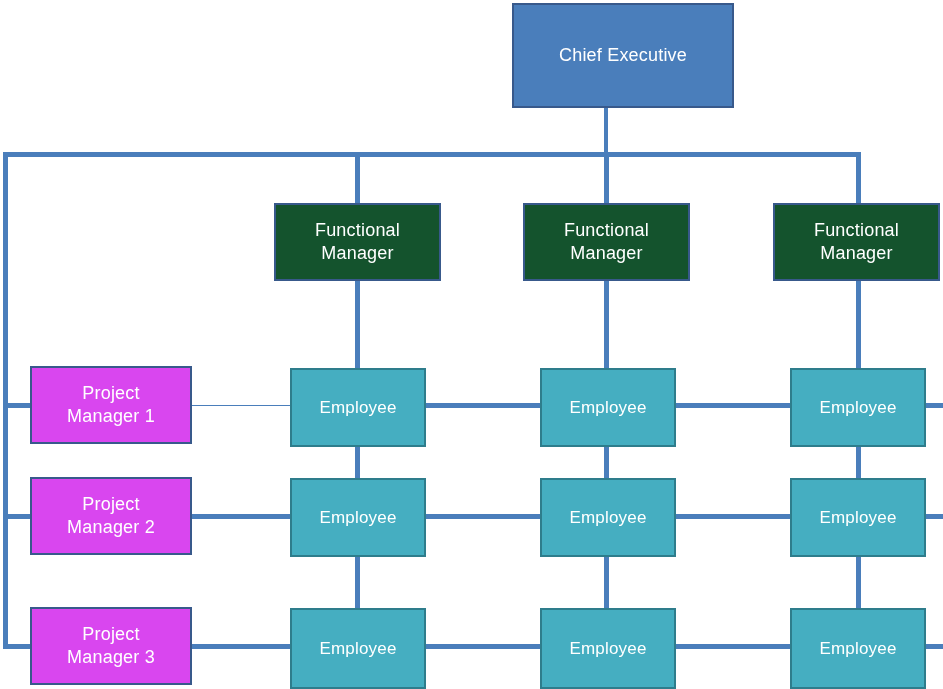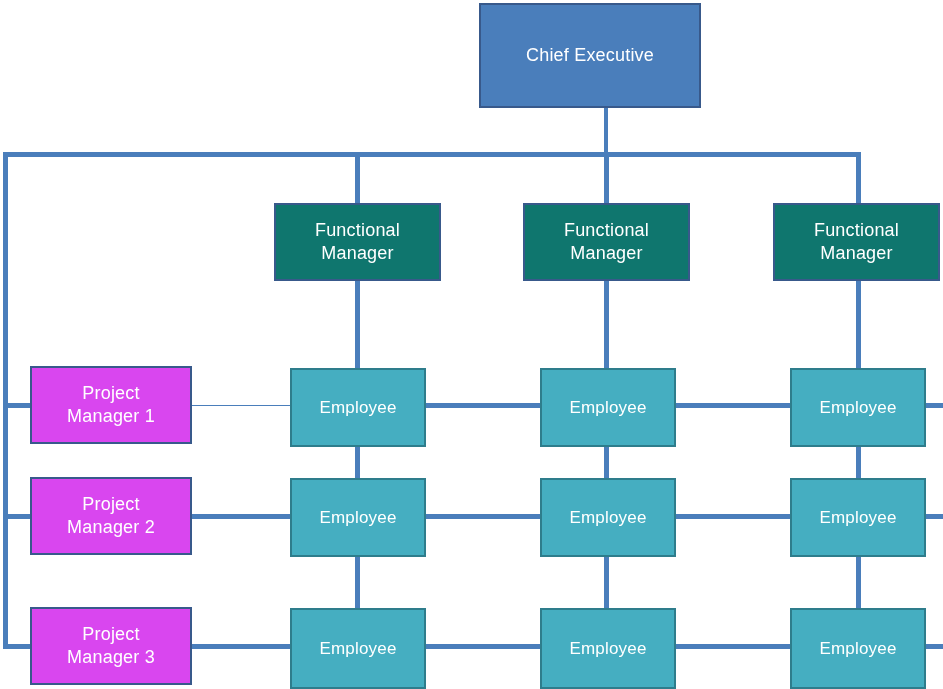--- a/index.html
+++ b/index.html
@@ -27,21 +27,21 @@
     letter-spacing: 0.2px;
     white-space: pre-line;
     z-index: 3;
   }
   .node-exec {
     background: #4A7EBB;
     border: 2px solid #38598B;
     font-size: 18px;
   }
   .node-manager {
-    background: #0f766e;
+    background: #14532d;
     border: 2px solid #38598B;
     font-size: 18px;
   }
   .node-pm {
     background: #d946ef;
     border: 2px solid #38598B;
     font-size: 18px;
   }
   .node-employee {
     background: #45AEC1;
@@ -89,21 +89,21 @@
       <div class="edge" style="left: 674px; top: 514px; width: 118px; height: 5px; background: rgb(74, 126, 187);"></div>
       <div class="edge" style="left: 924px; top: 514px; width: 19px; height: 5px; background: rgb(74, 126, 187);"></div>
       <div class="edge" style="left: 3px; top: 514px; width: 29px; height: 5px; background: rgb(74, 126, 187);"></div>
       <div class="edge" style="left: 190px; top: 644px; width: 102px; height: 5px; background: rgb(74, 126, 187);"></div>
       <div class="edge" style="left: 424px; top: 644px; width: 118px; height: 5px; background: rgb(74, 126, 187);"></div>
       <div class="edge" style="left: 674px; top: 644px; width: 118px; height: 5px; background: rgb(74, 126, 187);"></div>
       <div class="edge" style="left: 924px; top: 644px; width: 19px; height: 5px; background: rgb(74, 126, 187);"></div>
       <div class="edge" style="left: 3px; top: 644px; width: 29px; height: 5px; background: rgb(74, 126, 187);"></div>
     </div>
   <div id="node-layer">
-      <div class="node node-exec" style="left: 479px; top: 3px; width: 222px; height: 105px;">Chief Executive</div>
+      <div class="node node-exec" style="left: 512px; top: 3px; width: 222px; height: 105px;">Chief Executive</div>
       <div class="node node-manager" style="left: 274px; top: 203px; width: 167px; height: 78px;">Functional
 Manager</div>
       <div class="node node-manager" style="left: 523px; top: 203px; width: 167px; height: 78px;">Functional
 Manager</div>
       <div class="node node-manager" style="left: 773px; top: 203px; width: 167px; height: 78px;">Functional
 Manager</div>
       <div class="node node-pm" style="left: 30px; top: 366px; width: 162px; height: 78px;">Project
 Manager 1</div>
       <div class="node node-pm" style="left: 30px; top: 477px; width: 162px; height: 78px;">Project
 Manager 2</div>

